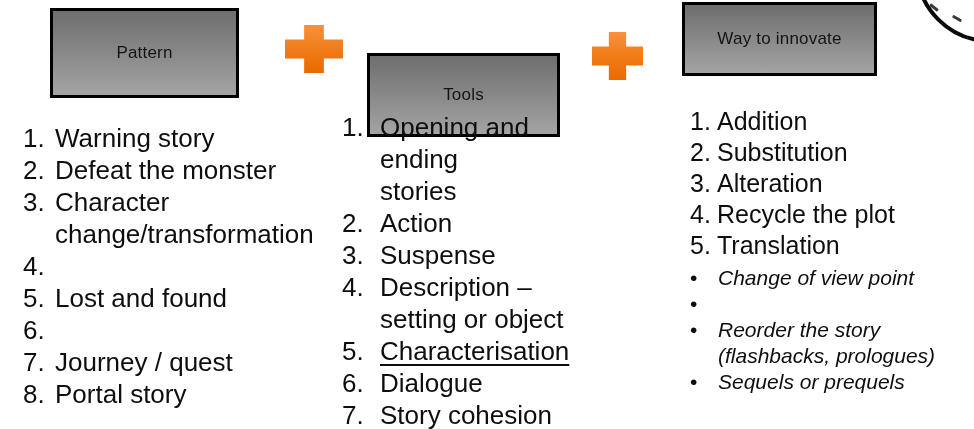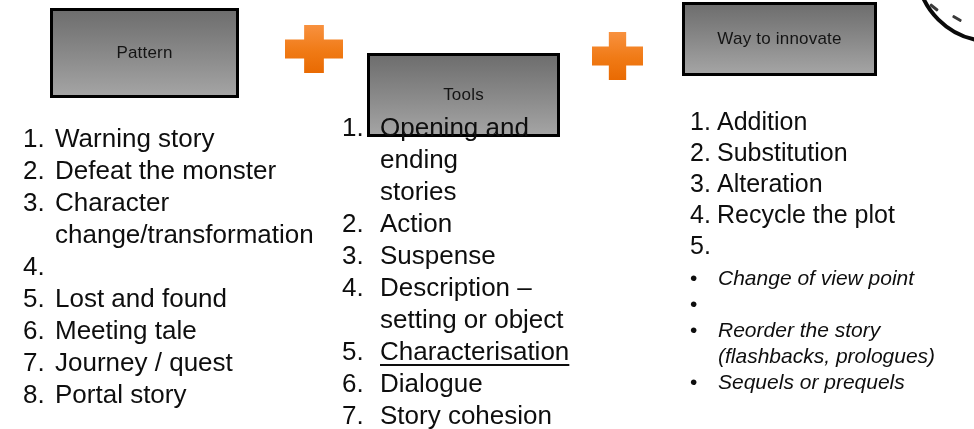--- a/index.html
+++ b/index.html
@@ -96,21 +96,20 @@
       </div>
       <div class="li">
         <span class="marker">4.</span>
       </div>
       <div class="li">
         <span class="marker">5.</span>
         <span class="txt">Lost and found</span>
       </div>
       <div class="li">
         <span class="marker">6.</span>
-        <span class="txt">Meeting tale</span>
       </div>
       <div class="li">
         <span class="marker">7.</span>
         <span class="txt">Journey / quest</span>
       </div>
       <div class="li">
         <span class="marker">8.</span>
         <span class="txt">Portal story</span>
       </div>
     </div>
@@ -158,20 +157,21 @@
       <div class="li">
         <span class="marker">3.</span>
         <span class="txt">Alteration</span>
       </div>
       <div class="li">
         <span class="marker">4.</span>
         <span class="txt">Recycle the plot</span>
       </div>
       <div class="li">
         <span class="marker">5.</span>
+        <span class="txt">Translation</span>
       </div>
     </div>
   <div class="col-list bullets-3">
       <div class="li">
         <span class="marker">•</span>
         <span class="txt">Change of view point</span>
       </div>
       <div class="li">
         <span class="marker">•</span>
       </div>

